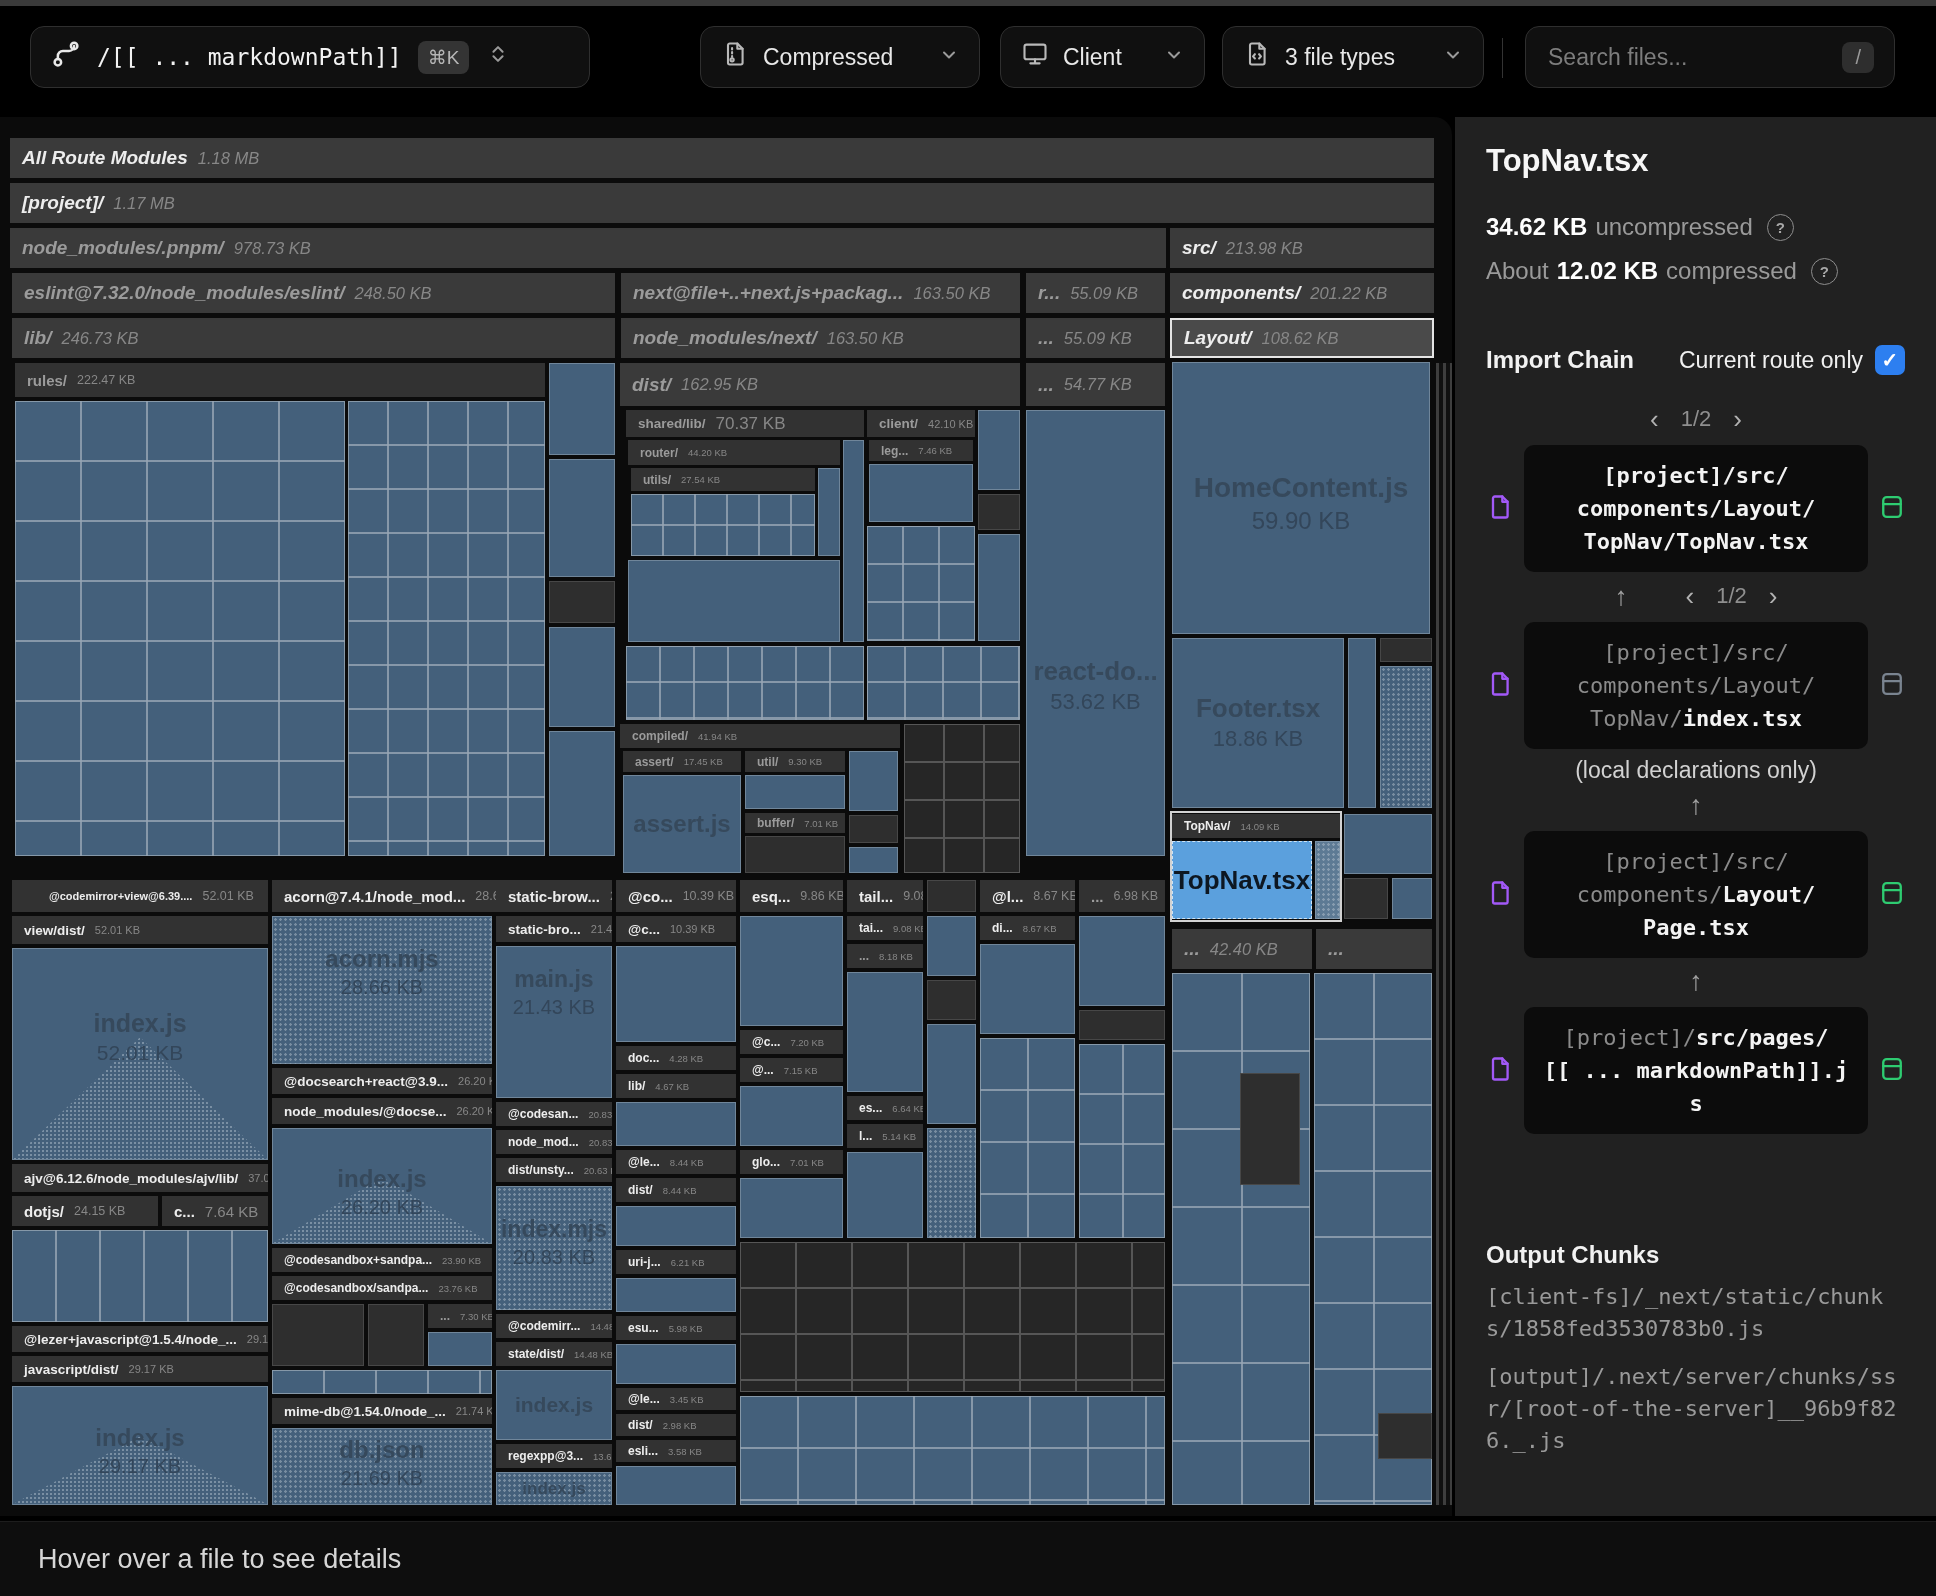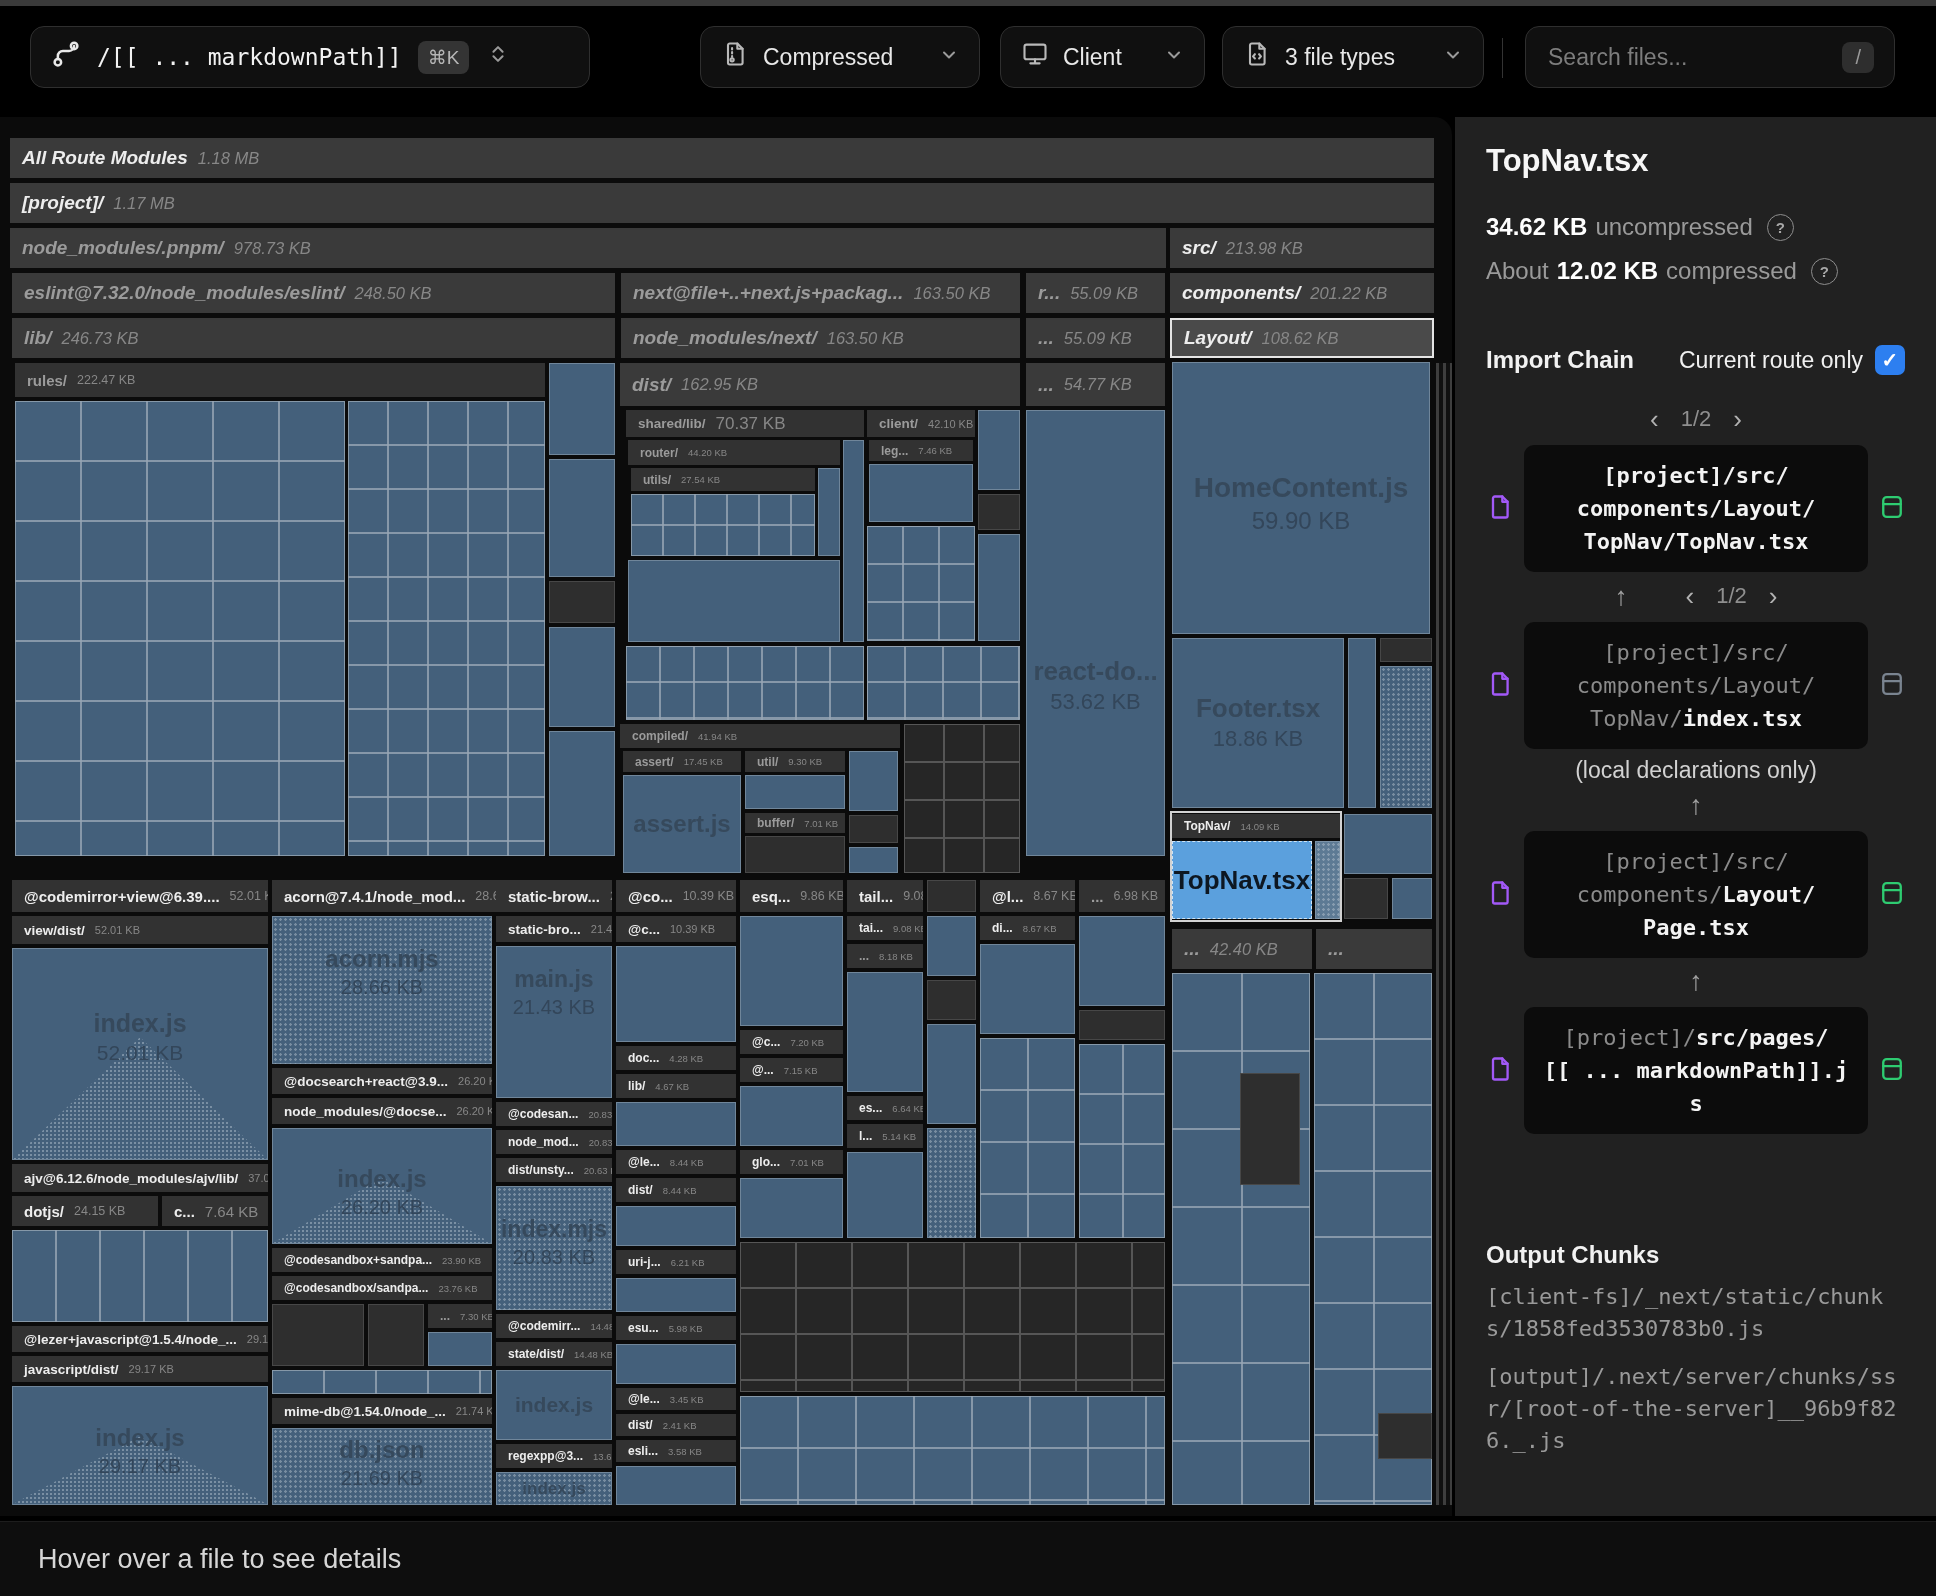--- a/index.html
+++ b/index.html
@@ -342,21 +342,21 @@
         <span class="sz" style="font-size: 16.5px;">42.40 KB</span>
       </div>
       <div class="cell t-h v-d big" style="left: 1316px; top: 812px; width: 116px; height: 40px;">
         <span class="lbl" style="font-size: 19px;">...</span>
       </div>
       <div class="cell t-g" style="left: 1172px; top: 856px; width: 138px; height: 532px; --gw: 70px; --gh: 78px;"></div>
       <div class="cell t-g" style="left: 1314px; top: 856px; width: 118px; height: 532px; --gw: 60px; --gh: 66px;"></div>
       <div class="cell t-d" style="left: 1240px; top: 956px; width: 60px; height: 112px;"></div>
       <div class="cell t-d" style="left: 1378px; top: 1296px; width: 54px; height: 46px;"></div>
       <div class="cell t-h v-b" style="left: 12px; top: 763px; width: 256px; height: 32px;">
-        <span class="lbl" style="font-size: 15px;">@codemirror+view@6.39....</span>
+        <span class="lbl" style="font-size: 11px; margin-left: 25px;">@codemirror+view@6.39....</span>
         <span class="sz" style="font-size: 12.5px;">52.01 KB</span>
       </div>
       <div class="cell t-h v-b" style="left: 272px; top: 763px; width: 256px; height: 32px;">
         <span class="lbl" style="font-size: 15px;">acorn@7.4.1/node_mod...</span>
         <span class="sz" style="font-size: 12.5px;">28.66 KB</span>
       </div>
       <div class="cell t-h v-b" style="left: 496px; top: 763px; width: 116px; height: 32px;">
         <span class="lbl" style="font-size: 15px;">static-brow...</span>
         <span class="sz" style="font-size: 12.5px;">21.43 KB</span>
       </div>
@@ -549,21 +549,21 @@
         <span class="lbl" style="font-size: 12px;">esu...</span>
         <span class="sz" style="font-size: 9.5px;">5.98 KB</span>
       </div>
       <div class="cell t-f" style="left: 616px; top: 1227px; width: 120px; height: 40px;"></div>
       <div class="cell t-h v-b" style="left: 616px; top: 1271px; width: 120px; height: 22px;">
         <span class="lbl" style="font-size: 12px;">@le...</span>
         <span class="sz" style="font-size: 9.5px;">3.45 KB</span>
       </div>
       <div class="cell t-h v-b" style="left: 616px; top: 1297px; width: 120px; height: 22px;">
         <span class="lbl" style="font-size: 12px;">dist/</span>
-        <span class="sz" style="font-size: 9.5px;">2.41 KB</span>
+        <span class="sz" style="font-size: 9.5px;">2.98 KB</span>
       </div>
       <div class="cell t-h v-b" style="left: 616px; top: 1323px; width: 120px; height: 22px;">
         <span class="lbl" style="font-size: 12px;">esli...</span>
         <span class="sz" style="font-size: 9.5px;">3.58 KB</span>
       </div>
       <div class="cell t-f" style="left: 616px; top: 1349px; width: 120px; height: 39px;"></div>
       <div class="cell t-f" style="left: 740px; top: 799px; width: 103px; height: 110px;"></div>
       <div class="cell t-h v-b" style="left: 740px; top: 913px; width: 103px; height: 24px;">
         <span class="lbl" style="font-size: 12px;">@c...</span>
         <span class="sz" style="font-size: 9.5px;">7.20 KB</span>

